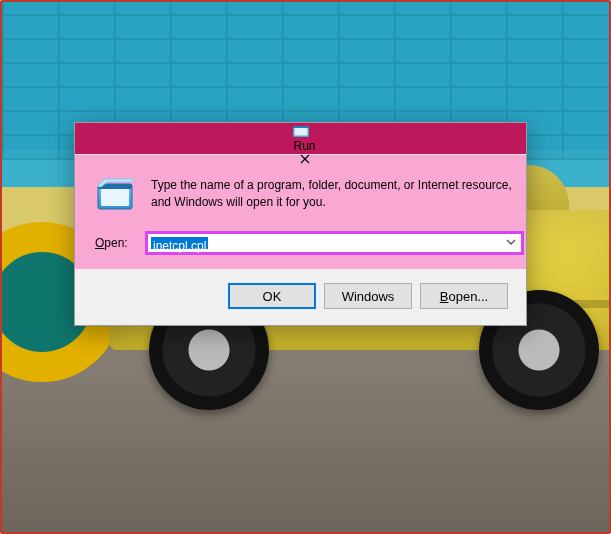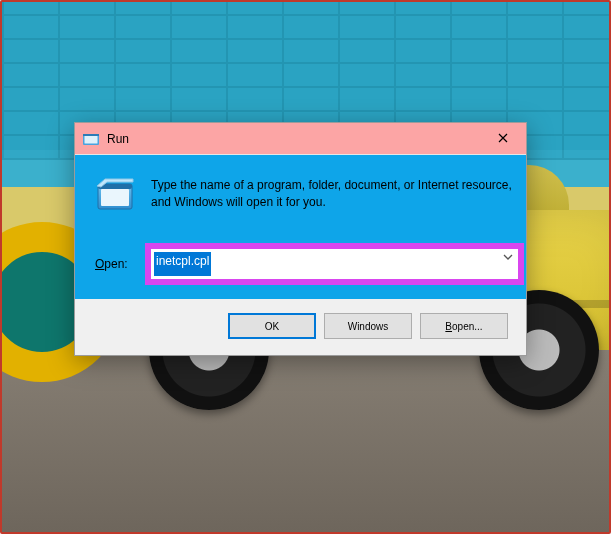--- a/index.html
+++ b/index.html
@@ -86,21 +86,22 @@
     width: 453px;
     background: #fff;
     border: 1px solid #9b9b9b;
     box-shadow: 0 6px 24px rgba(0,0,0,.35);
   }
   .titlebar {
     display:flex; align-items:center;
     height:32px;
     padding: 0 0 0 8px;
     border-bottom: 1px solid #e6e6e6;
-    background:#fca5a5;
+    background:#be185d;
+    flex-direction:column;
   }
   .titlebar .icon {
     width:16px; height:16px;
     margin-right:8px;
     display:flex; align-items:center; justify-content:center;
   }
   .titlebar .icon svg { width:16px; height:16px; }
   .titlebar .title {
     flex:1;
     font-size:12px;
@@ -108,21 +109,21 @@
   }
   .titlebar .close {
     width:46px; height:32px;
     display:flex; align-items:center; justify-content:center;
     color:#000;
   }
   .titlebar .close svg { width:10px; height:10px; stroke:currentColor; stroke-width:1.2; }
 
   .content {
     padding: 22px 2px 14px 20px;
-    background:#0ea5e9;
+    background:#f9a8d4;
   }
   .toprow {
     display:flex;
     gap:16px;
     align-items:flex-start;
   }
   .bigicon {
     width:40px; height:40px;
     flex-shrink:0;
   }
@@ -130,33 +131,33 @@
   .desc {
     font-size:12px;
     color:#000;
     line-height:1.45;
   }
 
   .fieldrow {
     display:flex;
     align-items:center;
     gap:12px;
-    margin-top:26px;
+    margin-top:14px;
   }
   .fieldlabel {
     font-size:12px;
     color:#000;
     min-width:38px;
     text-align:left;
   }
   .combo {
     flex:1;
     position:relative;
-    border:6px solid #d946ef;
-    height:42px;
+    border:3px solid #d946ef;
+    height:24px;
     display:flex;
     align-items:flex-start;
     background:#fff;
   }
   .combo input {
     flex:1;
     border:none;
     outline:none;
     padding:0 6px;
     font-size:12px;
@@ -185,21 +186,21 @@
   .footer {
     background:#f0f0f0;
     padding:14px 18px 16px 18px;
     display:flex;
     justify-content:flex-end;
     gap:8px;
   }
   .btn {
     min-width:88px;
     height:26px;
-    font-size:10px;
+    font-size:13px;
     font-family:inherit;
     background:#e1e1e1;
     border:1px solid #adadad;
     color:#000;
     padding:0 12px;
     cursor:default;
   }
   .btn.default {
     border:2px solid #0078d7;
     background:#e1e1e1;

